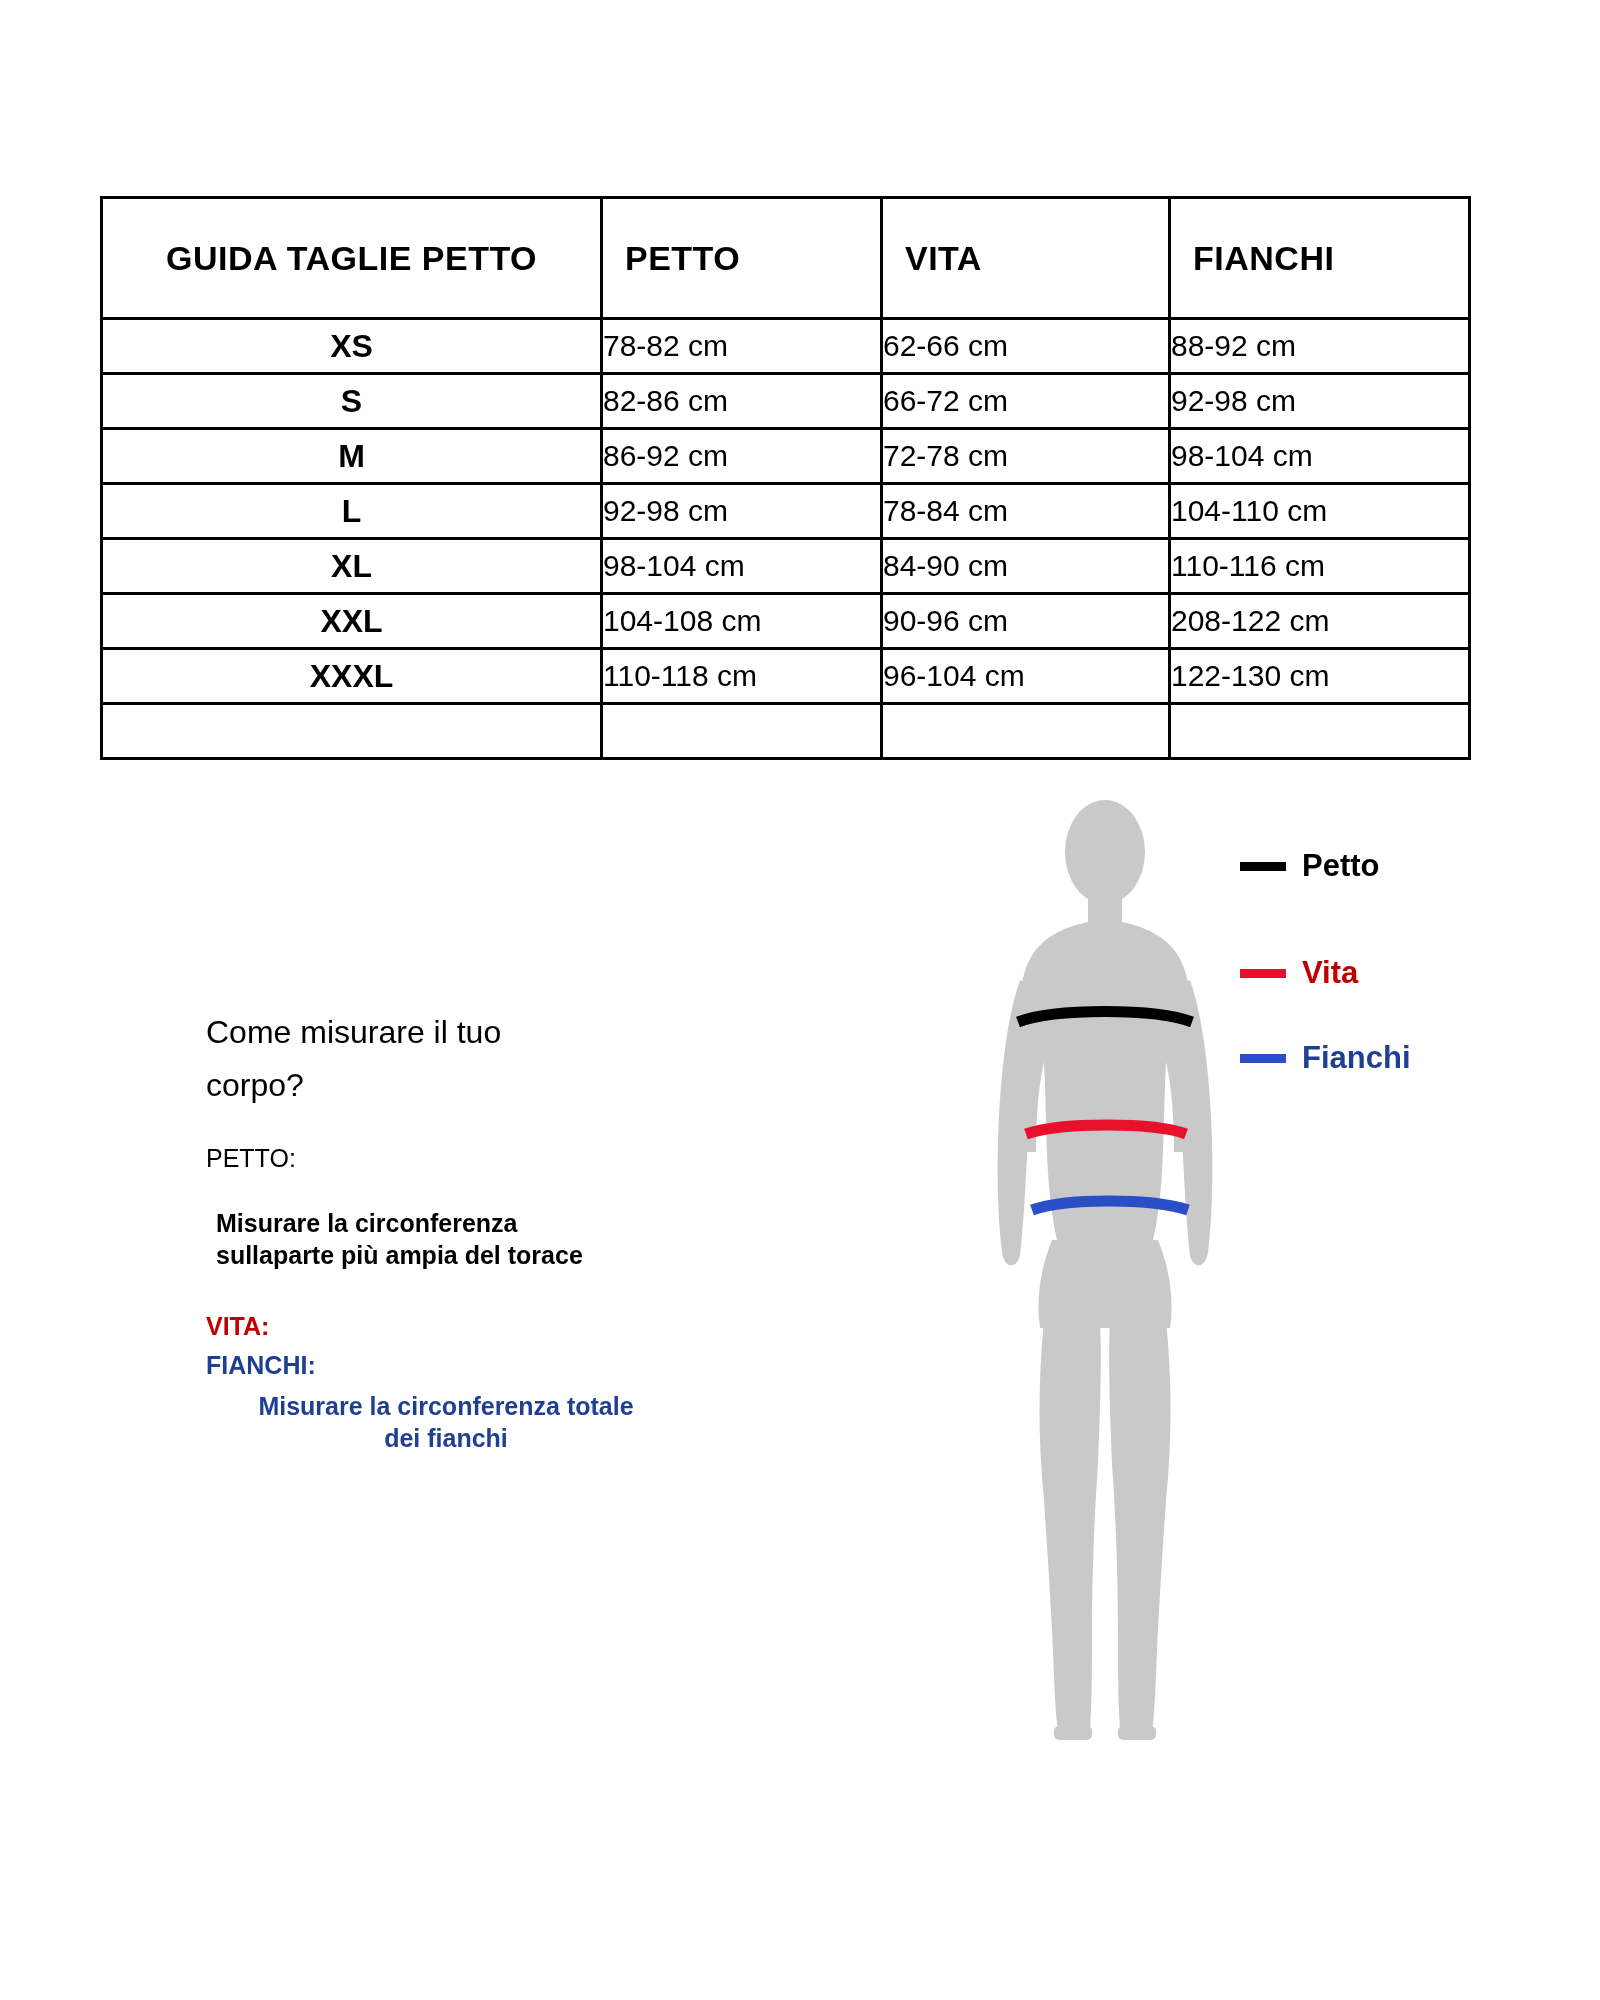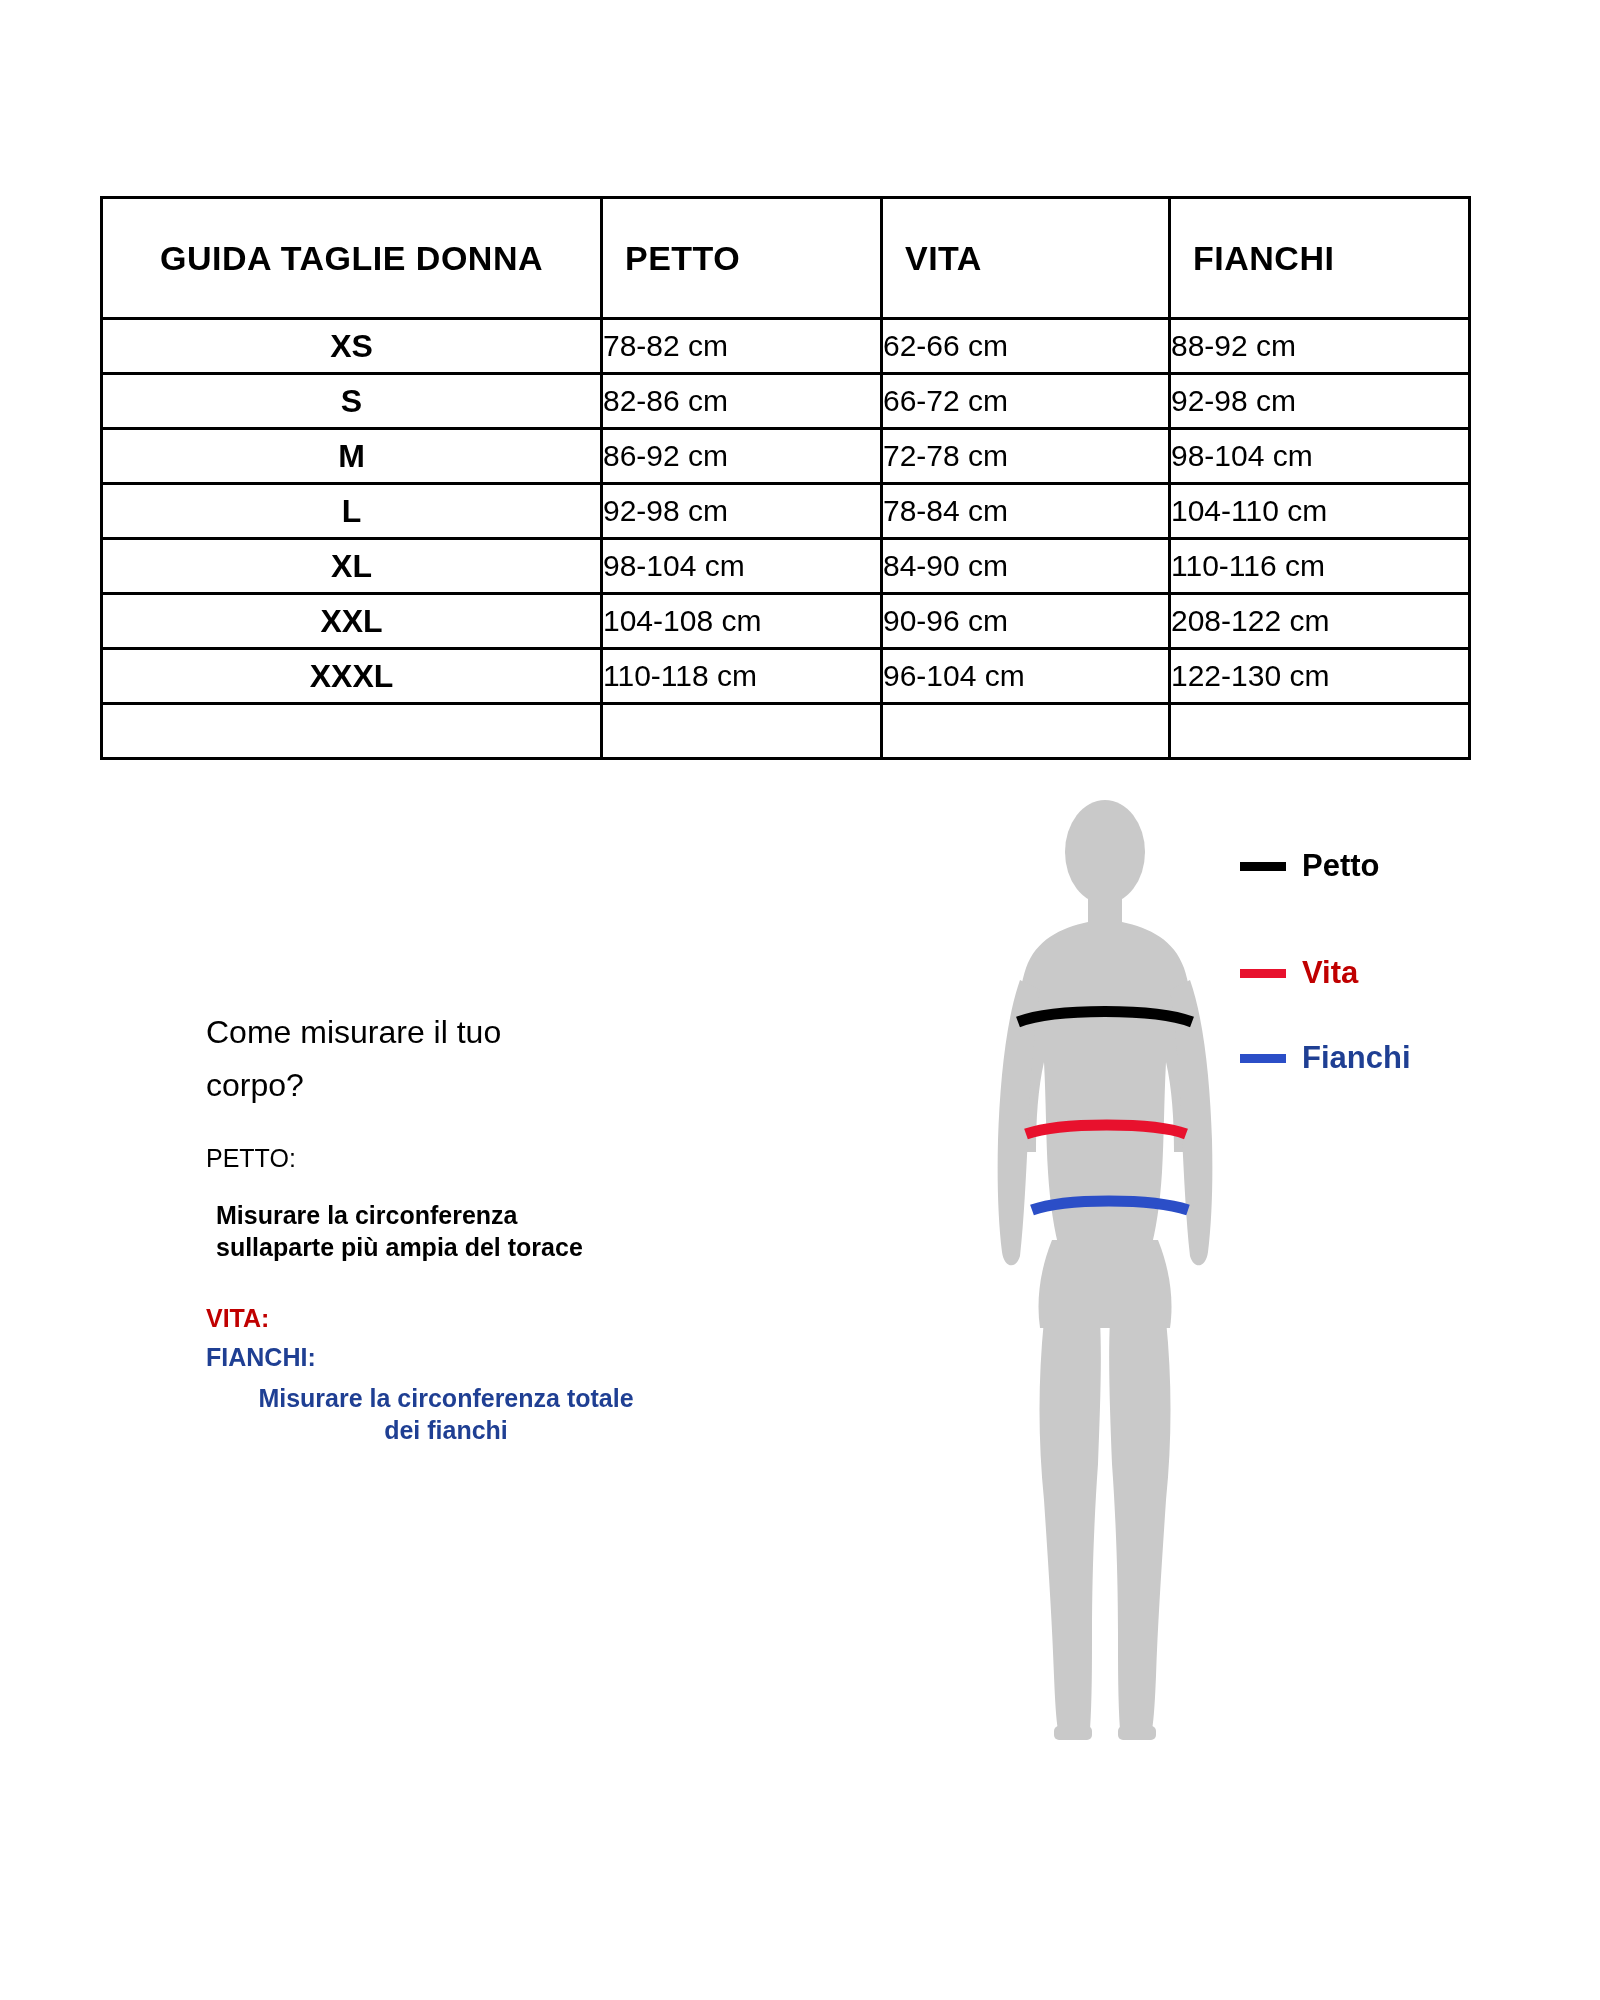--- a/index.html
+++ b/index.html
@@ -79,21 +79,21 @@
     font-size: 32px;
     line-height: 1.28;
   }
   .instr-q {
     font-size: 25px;
     line-height: 1.28;
     margin-bottom: 38px;
   }
   .instr-label {
     font-size: 25px;
-    margin-bottom: 26px;
+    margin-bottom: 34px;
   }
   .instr-body {
     font-size: 25px;
     font-weight: bold;
     line-height: 1.3;
     margin-bottom: 40px;
     padding-left: 10px;
   }
   .blk-chest   { color: #000000; }
   .blk-waist   { color: #c00000; }
@@ -146,21 +146,21 @@
 <div class="table-wrap">
   <table class="size-table">
     <colgroup>
       <col class="col-size">
         <col class="col-m1">
         <col class="col-m2">
         <col class="col-m3">
     </colgroup>
     <thead>
       <tr>
-        <th class="head-cell first">GUIDA TAGLIE DONNA</th>
+        <th class="head-cell first">GUIDA TAGLIE PETTO</th>
         <th class="head-cell meas">PETTO</th>
         <th class="head-cell meas">VITA</th>
         <th class="head-cell meas">FIANCHI</th>
       </tr>
     </thead>
     <tbody>
       <tr>
         <td class="size-cell">XS</td>
         <td class="val-cell">78-82 cm</td>
         <td class="val-cell">62-66 cm</td>

